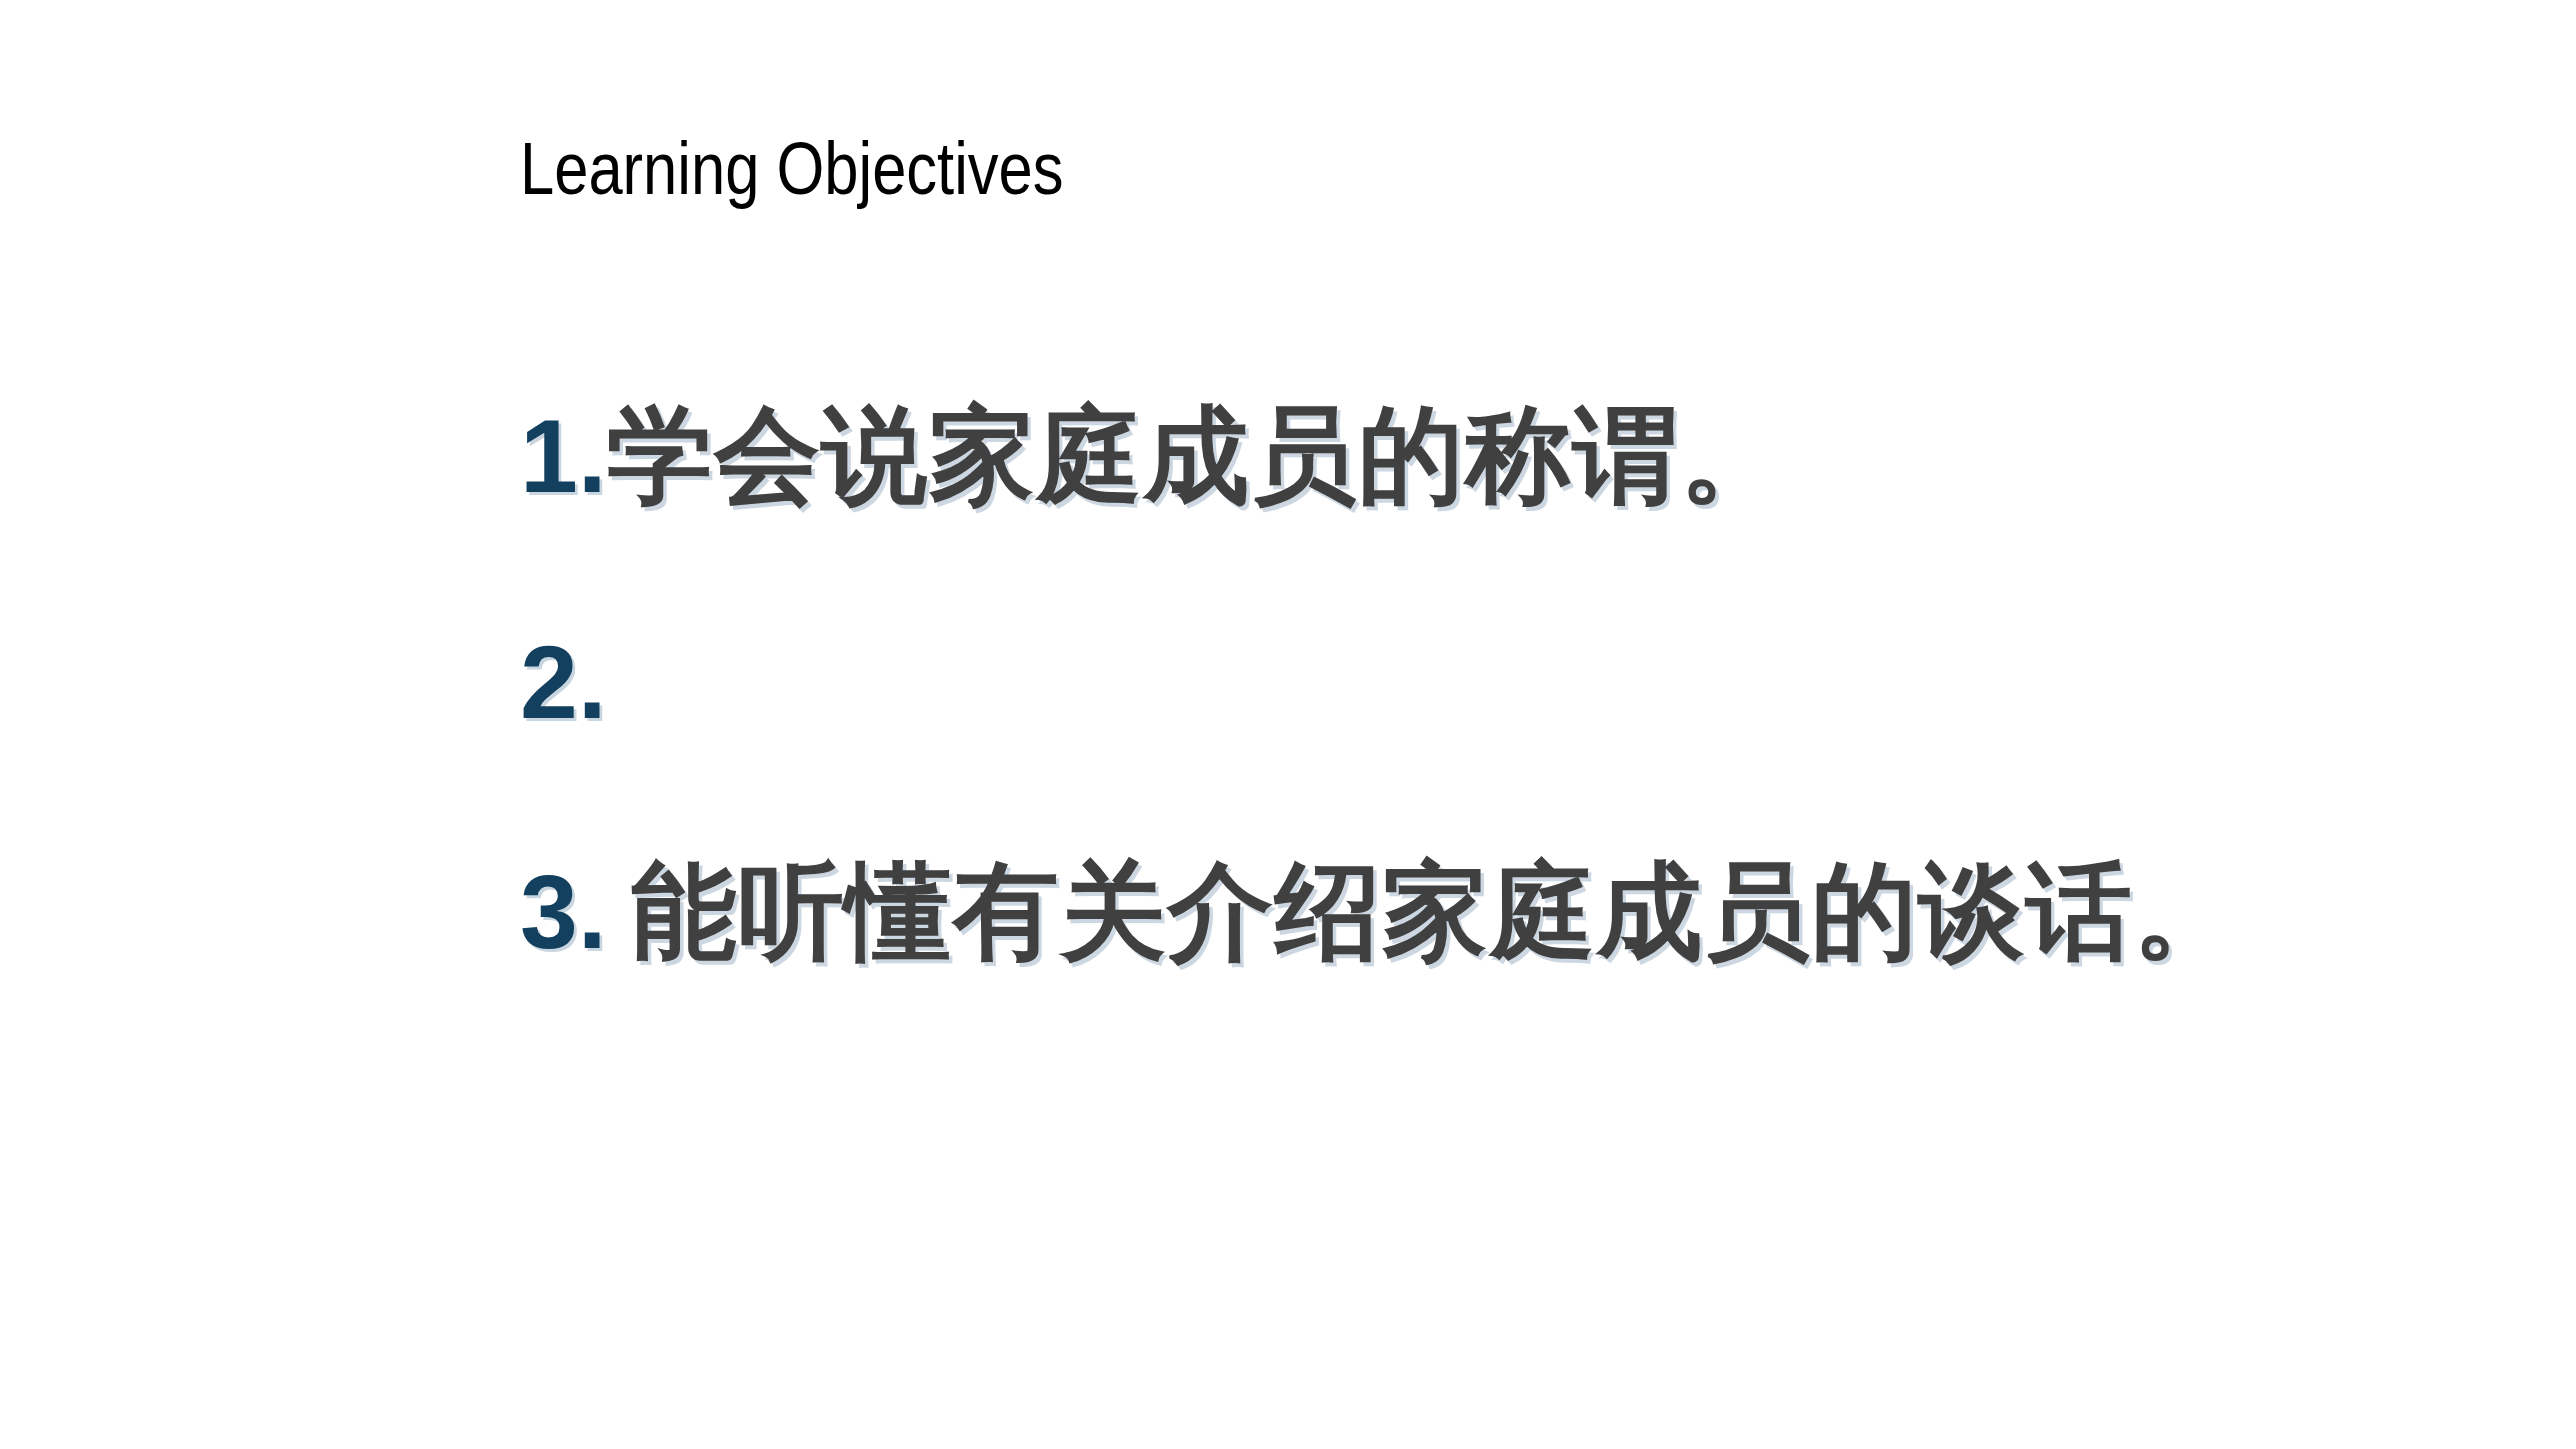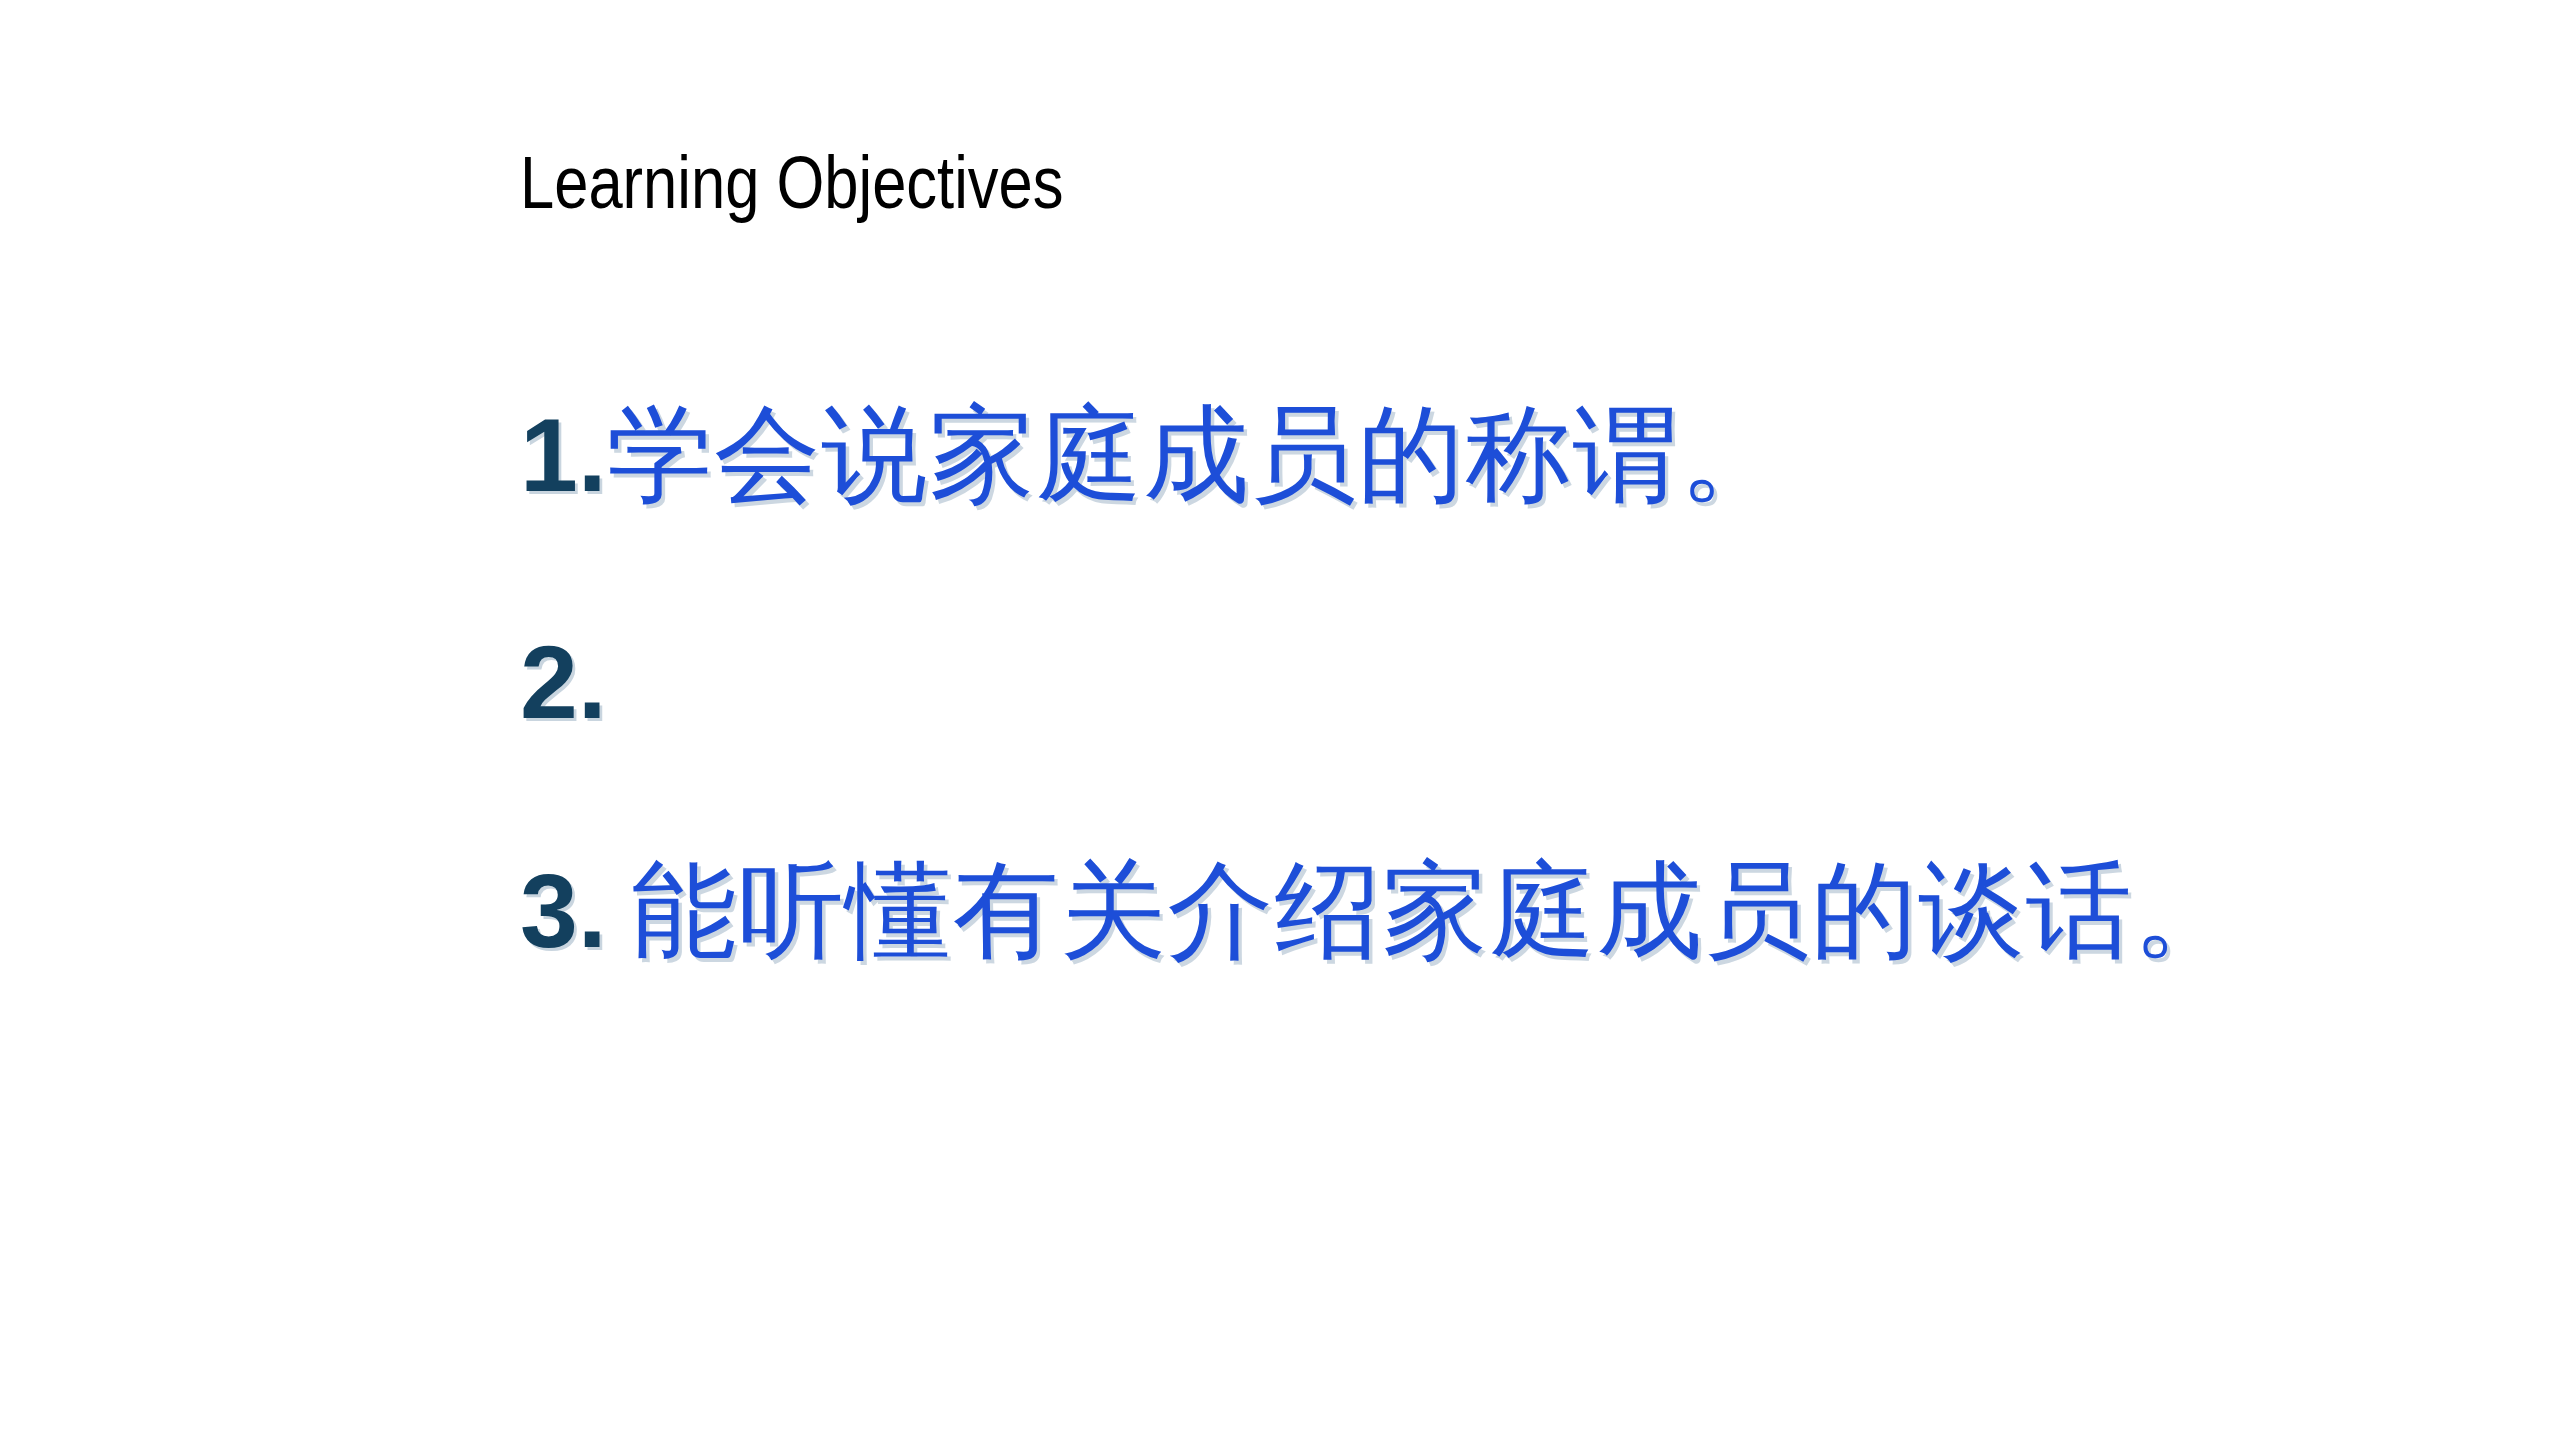--- a/index.html
+++ b/index.html
@@ -16,21 +16,21 @@
     background: #ffffff;
     overflow: hidden;
     font-family: "Liberation Sans", sans-serif;
     -webkit-font-smoothing: antialiased;
   }
 
   
   #title-block {
     position: absolute;
     left: 520px;
-    top: 145px;
+    top: 131px;
     width: 1744px;
     height: 101px;
   }
 
   #slide-title {
     font-family: "Liberation Sans", sans-serif;
     font-size: 75px;
     line-height: 1.0;
     font-weight: 400;
     color: #000000;
@@ -68,22 +68,22 @@
   .obj-gap {
     display: inline-block;
     flex: 0 0 auto;
   }
   .obj-gap.none { width: 0px; }
   .obj-gap.space { width: 24px; }
 
   .obj-text {
     font-family: "DejaVu Serif", "Liberation Serif", serif;
     font-size: 106px;
-    font-weight: 400;
-    color: #1d4ed8;
+    font-weight: 700;
+    color: #404040;
     line-height: 1;
     letter-spacing: 1.3px;
     text-shadow: 3.4px 4px 0 rgba(120, 150, 175, 0.38);
     flex: 0 0 auto;
   }
 </style>
 </head>
 <body>
 
 <div id="slide">

